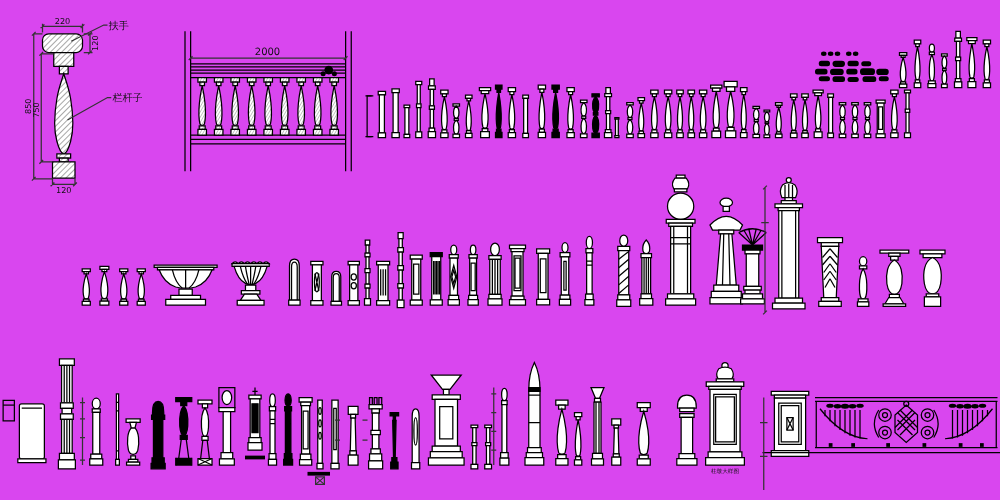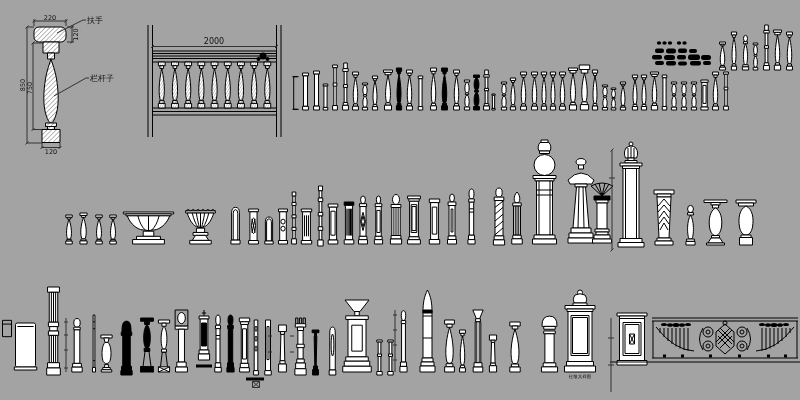--- a/index.html
+++ b/index.html
@@ -1,16 +1,16 @@
 <!DOCTYPE html>
 <html><head>
 <meta charset="utf-8">
 <style>
 html,body{margin:0;padding:0;background:#fff;}
-#sheet{position:relative;width:800px;height:400px;background:#a3a3a3;overflow:hidden;}
+#sheet{position:relative;width:800px;height:400px;background:#d946ef;overflow:hidden;}
 #sheet-svg{position:absolute;left:0;top:0;}
 #sheet-svg *{vector-effect:non-scaling-stroke;}
 text{fill:#111;font-family:"DejaVu Sans",sans-serif;stroke:none !important;}
 </style>
 </head>
 <body>
 
 <div id="sheet">
 <svg id="sheet-svg" width="800" height="400" viewBox="0 0 800 400">
 <defs>

